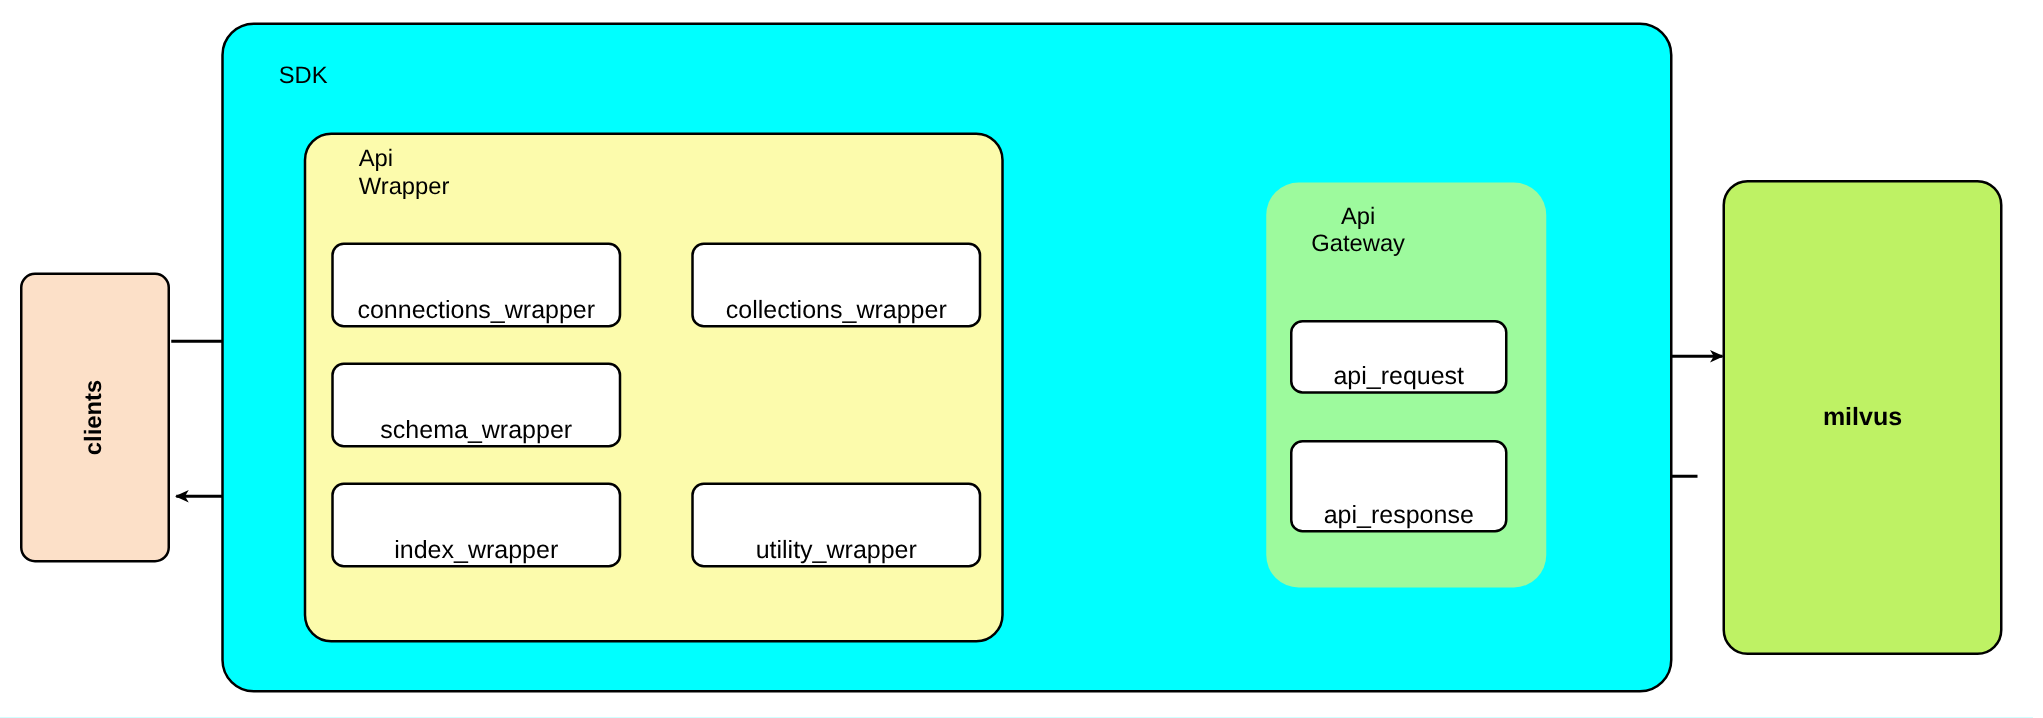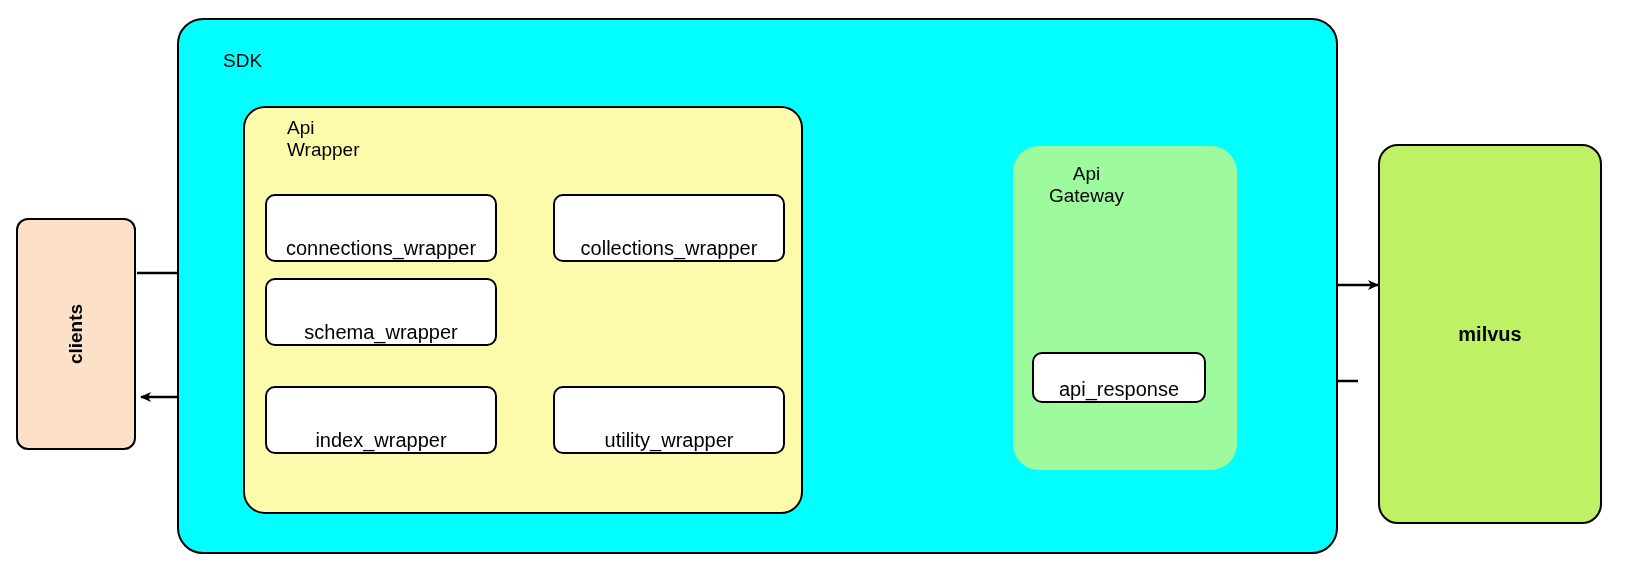--- a/index.html
+++ b/index.html
@@ -98,27 +98,27 @@
     width: 224px;
     height: 380px;
     background: #bef264;
     border-radius: 20px;
     font-size: 20px;
     font-weight: bold;
   }
 
   .w-connections { left: 265px; top: 194px; width: 232px; height: 68px; }
   .w-collections { left: 553px; top: 194px; width: 232px; height: 68px; }
-  .w-schema      { left: 265px; top: 278px; width: 232px; height: 68px; }
+  .w-schema      { left: 265px; top: 290px; width: 232px; height: 68px; }
   .w-partition   { left: 553px; top: 290px; width: 232px; height: 68px; }
   .w-index       { left: 265px; top: 386px; width: 232px; height: 68px; }
   .w-utility     { left: 553px; top: 386px; width: 232px; height: 68px; }
 
   .g-request  { left: 1032px; top: 256px; width: 174px; height: 59px; }
-  .g-response { left: 1032px; top: 352px; width: 174px; height: 51px; }
+  .g-response { left: 1032px; top: 352px; width: 174px; height: 74px; }
 
   .checker-box { left: 861px; top: 353px; width: 114px; height: 56px; }
 
   
   #edges {
     position: absolute;
     left: 0;
     top: 0;
     width: 1634px;
     height: 574px;
@@ -175,20 +175,23 @@
   <div class="node leaf w-schema">
     <span>schema_wrapper</span>
   </div>
   <div class="node leaf w-index">
     <span>index_wrapper</span>
   </div>
   <div class="node leaf w-utility">
     <span>utility_wrapper</span>
   </div>
 
+  <div class="node leaf g-request">
+    <span>api_request</span>
+  </div>
   <div class="node leaf g-response">
     <span>api_response</span>
   </div>
 
 
   <div class="node clients-box">
     <span>clients</span>
   </div>
 
   <div class="node milvus-box">

